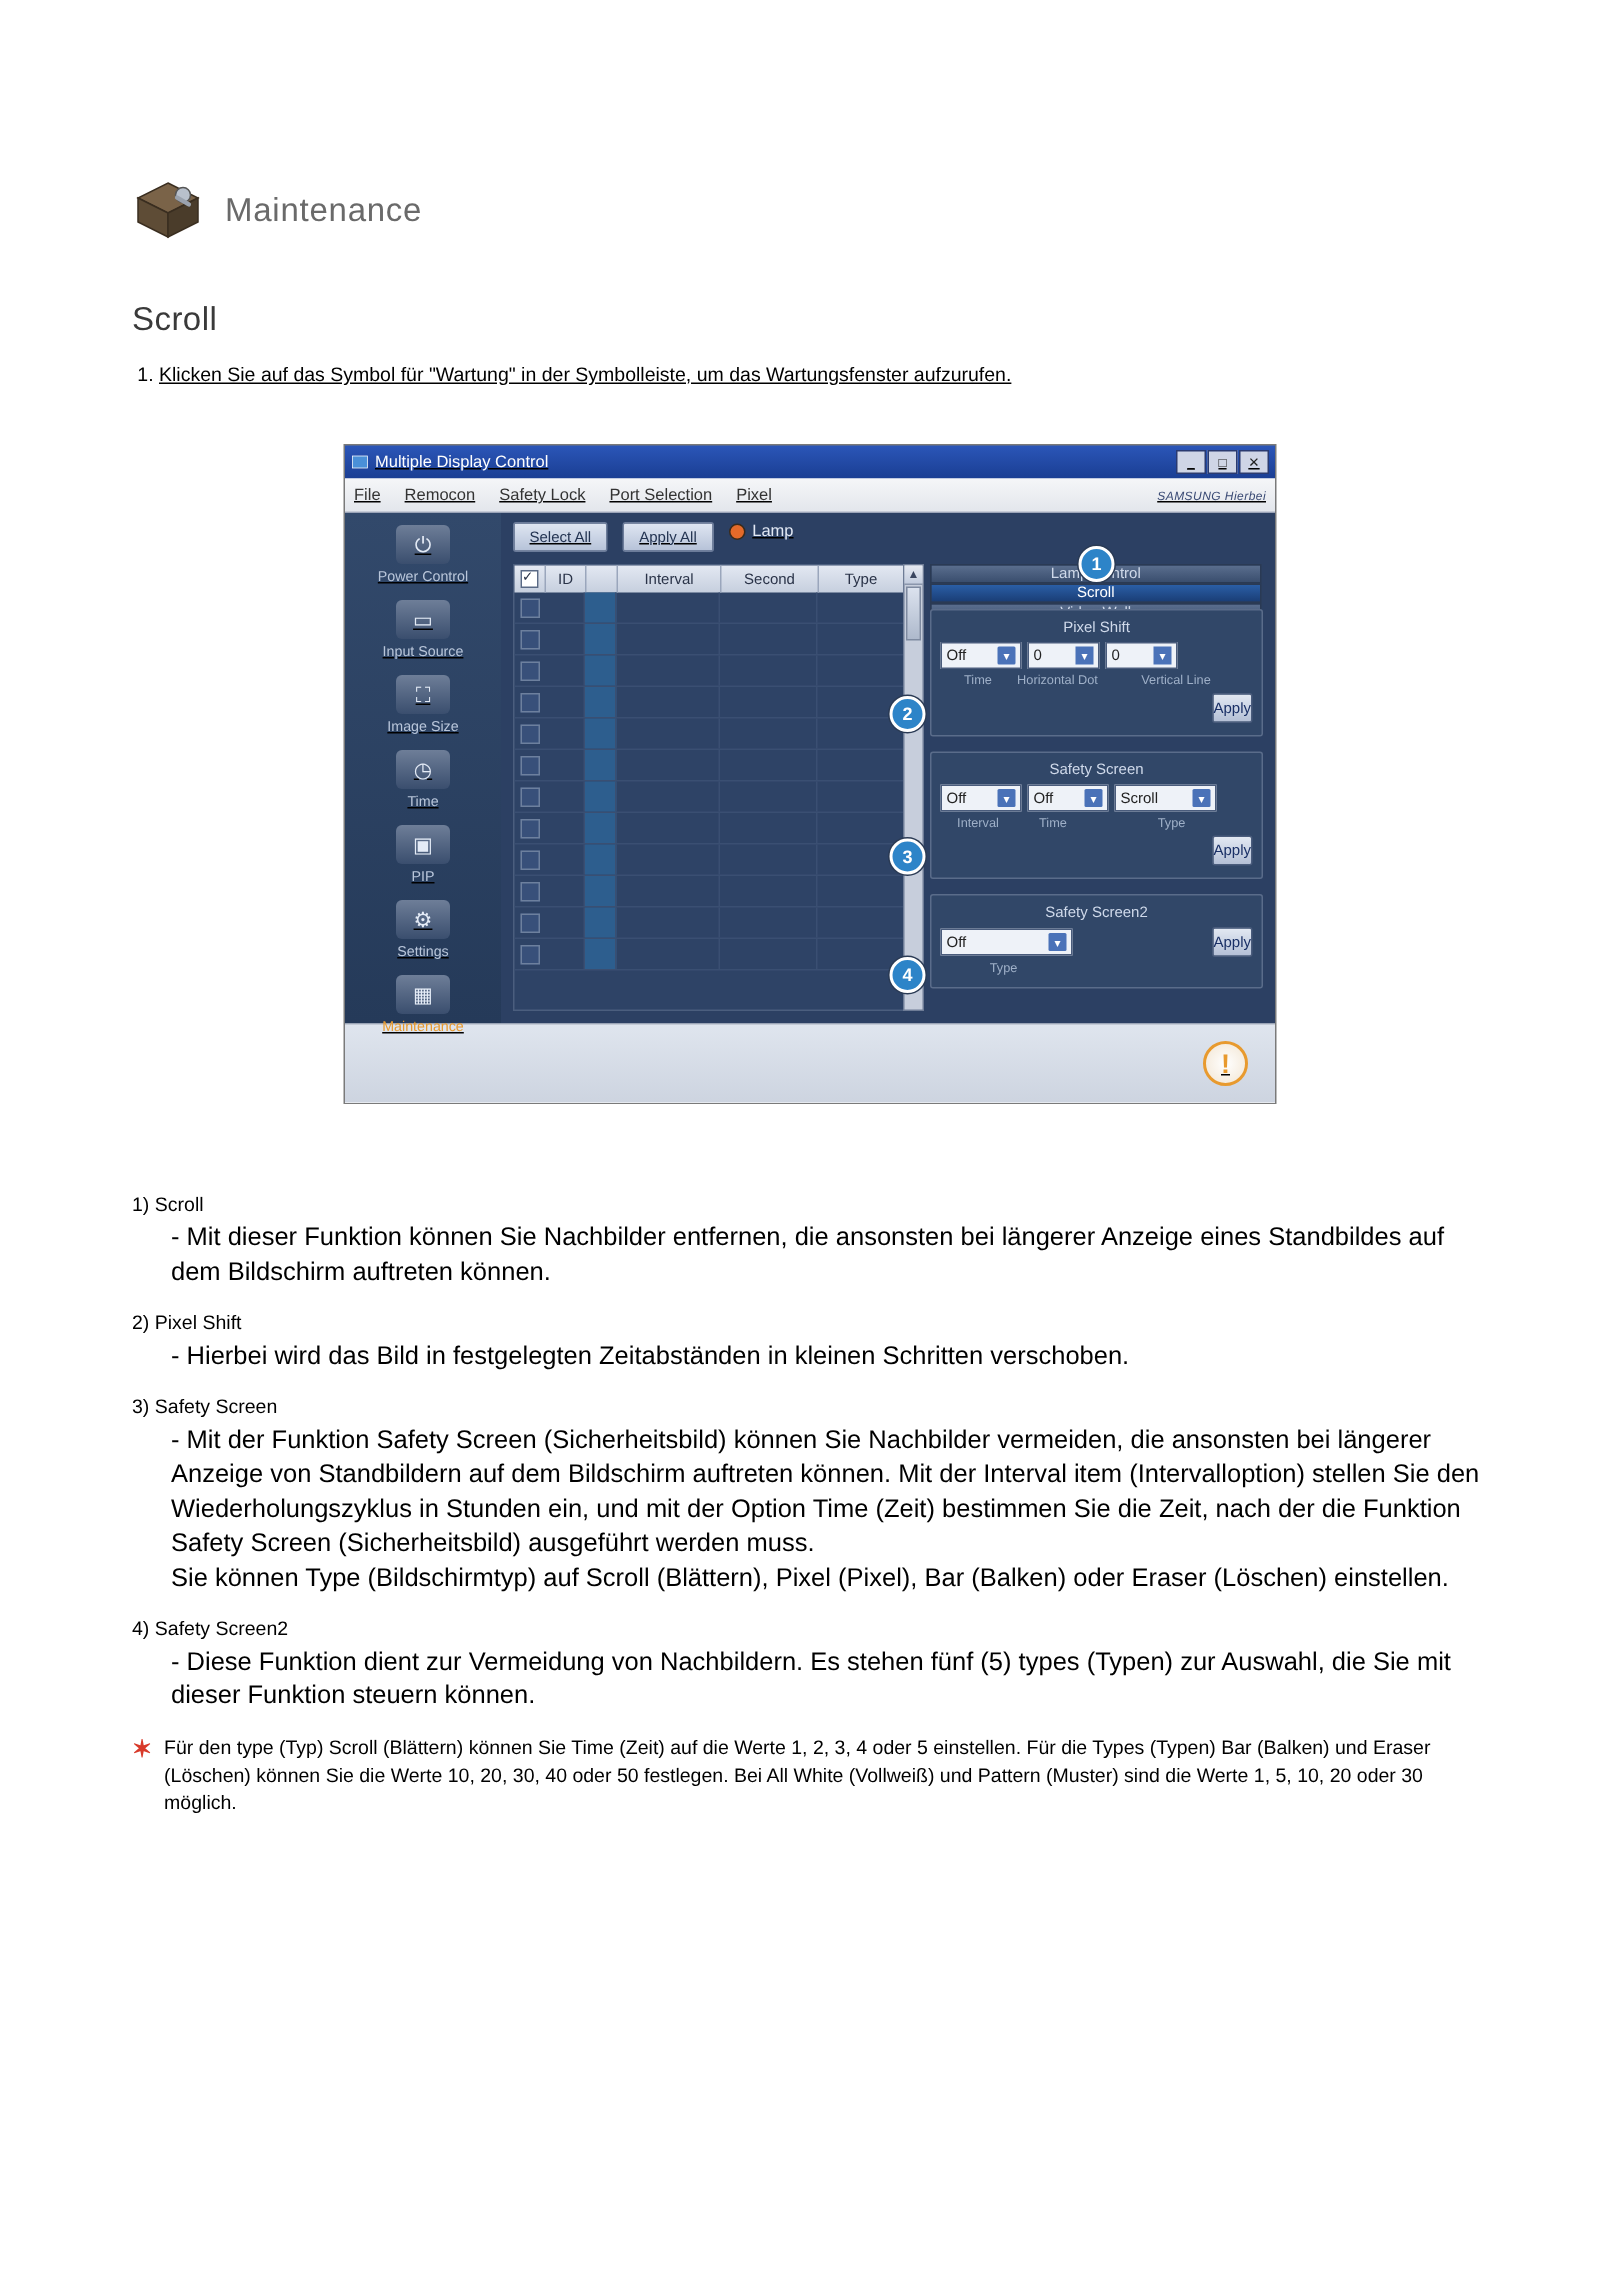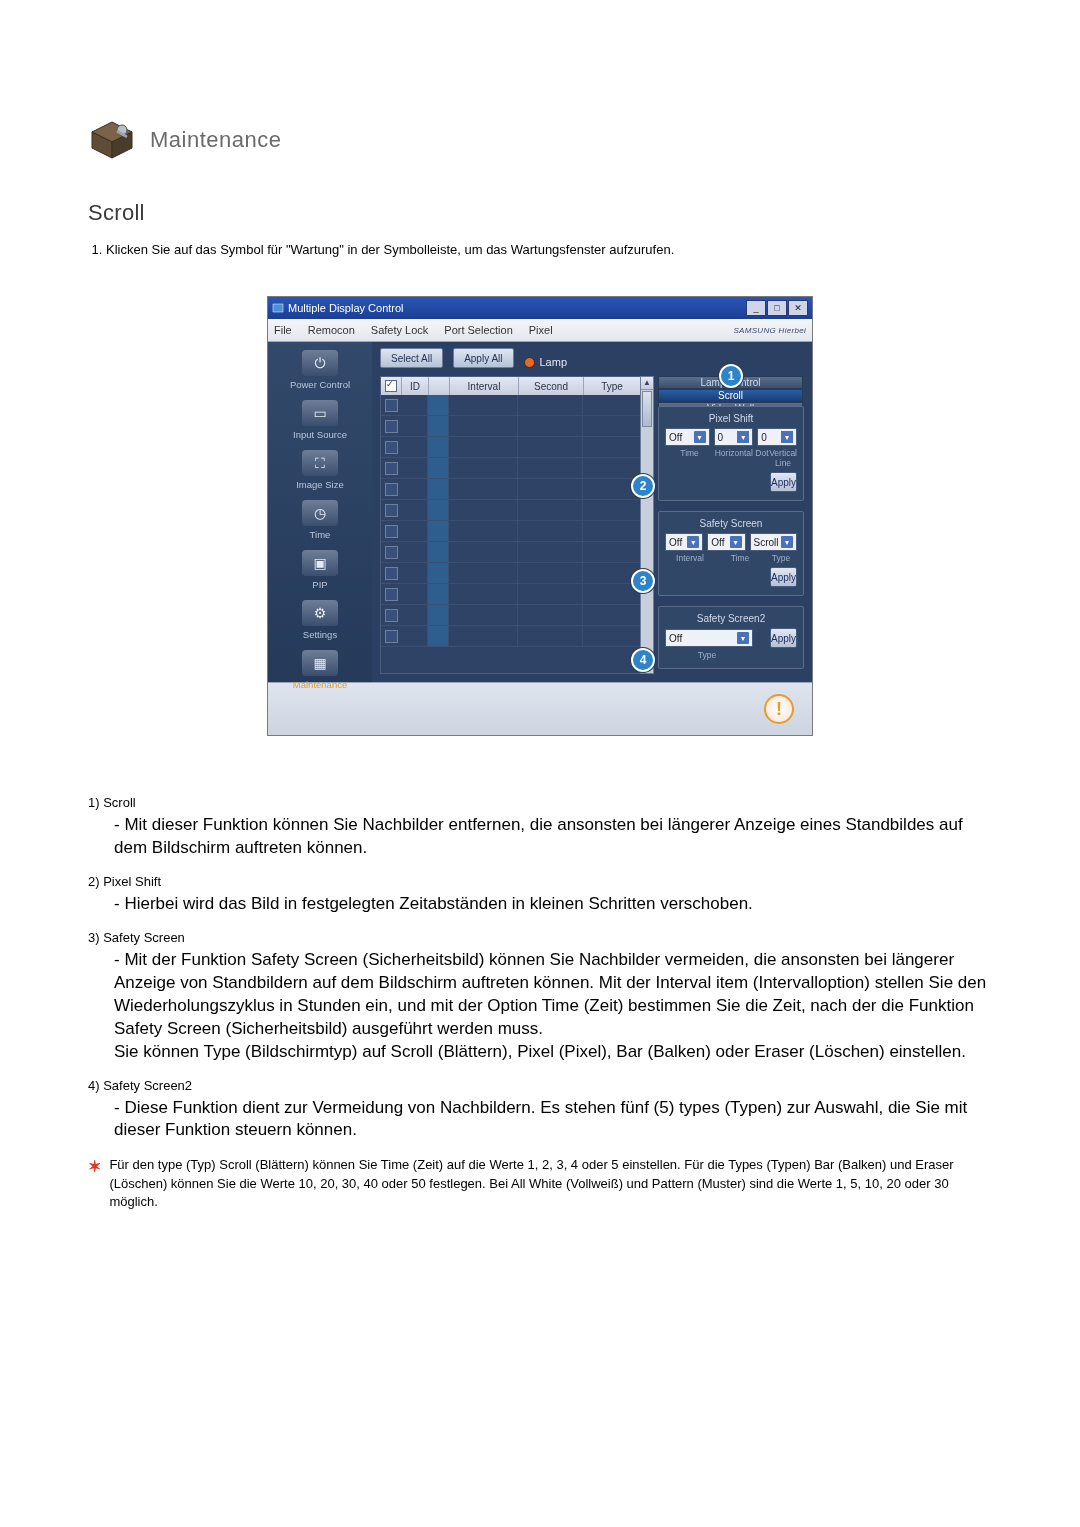--- a/index.html
+++ b/index.html
@@ -32,32 +32,34 @@
   h2.section-title {
     font-size: 22px;
     font-weight: normal;
     color: #3a3a3a;
     margin: 0 0 16px 0;
     letter-spacing: 0.3px;
   }
   ol.top-list {
     margin: 0 0 40px 0;
     padding-left: 18px;
+    text-decoration: underline;
   }
   ol.top-list li {
     font-size: 13px;
     margin-bottom: 6px;
   }
 
   
   .app-window {
-    width: 544px;
+    width: 620px;
     margin: 17px auto 60px auto;
     box-shadow: 0 0 0 1px #7a7a7a;
     font-size: 11px;
+    text-decoration: underline;
   }
   .titlebar {
     background: linear-gradient(#2b56b8, #1a3e93);
     display: flex;
     align-items: center;
     padding: 2px 4px;
     color: #fff;
     height: 18px;
   }
   .titlebar-icon {
@@ -114,21 +116,21 @@
   .side-label { font-size: 9.5px; }
   .side-active .side-label { color: #e89a2e; }
 
   .main-panel {
     flex: 1;
     background: #2c4063;
     position: relative;
   }
   .toolbar-row {
     display: flex;
-    align-items: flex-end;
+    align-items: flex-start;
     gap: 10px;
     padding: 6px 8px 4px 8px;
   }
   .btn-small {
     height: 18px;
     padding: 0 10px;
     background: linear-gradient(#dfe6f2, #b6c2d8);
     border: 1px solid #6c7c9a;
     border-radius: 2px;
     font-size: 10px;

